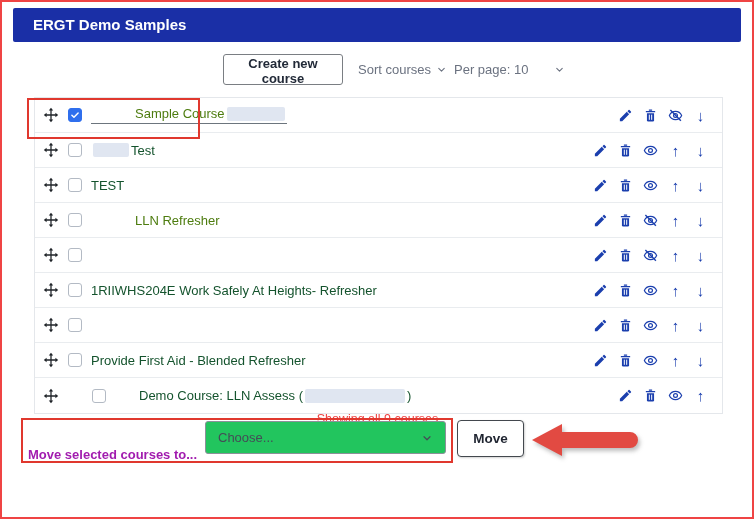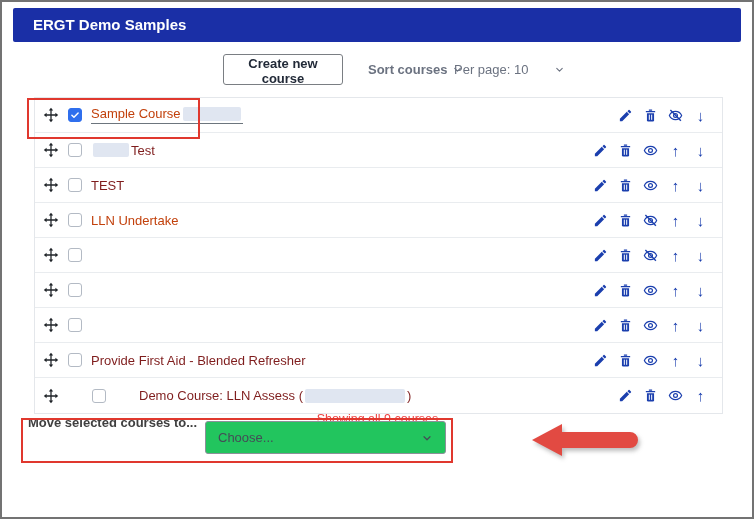--- a/index.html
+++ b/index.html
@@ -1,49 +1,49 @@
 <!DOCTYPE html>
 <html><head>
 <meta charset="utf-8">
 <style>
   html,body{margin:0;padding:0;}
   body{width:754px;height:519px;position:relative;font-family:"Liberation Sans",sans-serif;background:#fff;}
-  .screen{position:absolute;inset:0;border:2px solid #737373;background:#fff;box-sizing:border-box;}
+  .screen{position:absolute;inset:0;border:2px solid #ef4444;background:#fff;box-sizing:border-box;}
 
   .titlebar{position:absolute;left:11px;top:6px;width:728px;height:34px;background:#1a2fa6;color:#fff;
     font-weight:bold;font-size:15px;line-height:34px;padding-left:20px;box-sizing:border-box;border-radius:2px;}
 
   .btn-create{position:absolute;left:221px;top:52px;width:120px;height:31px;background:#fff;
     border:1px solid #7a7e83;border-radius:3px;font-weight:bold;font-size:13px;color:#222a38;
     font-family:"Liberation Sans",sans-serif;cursor:pointer;}
   .sorter{position:absolute;top:60px;display:flex;align-items:center;gap:5px;color:#6b7280;font-size:13px;cursor:pointer;}
   .sorter svg{width:11px;height:11px;color:#6b7280;}
-  .sort-pos{left:366px;font-weight:bold;}
+  .sort-pos{left:356px;}
   .perpage-pos{left:452px;gap:26px;}
 
   .list{position:absolute;left:32px;top:95px;width:687px;border:1px solid #e4e7eb;background:#fff;}
   .row{height:35px;display:flex;align-items:center;border-bottom:1px solid #e9ecef;padding:0 14px 0 8px;box-sizing:border-box;}
   .row:last-child{border-bottom:none;gap:24px;}
   .handle{width:16px;height:16px;color:#1f2328;margin-right:9px;flex:none;}
   .cb{width:14px;height:14px;border:1px solid #b3bac4;border-radius:3px;background:#fff;margin-right:9px;flex:none;
     display:inline-flex;align-items:center;justify-content:center;box-sizing:border-box;cursor:pointer;}
   .cb-on{background:#2f6fed;border-color:#2f6fed;}
   .cb svg{width:10px;height:10px;}
   .name{font-size:13px;display:inline-flex;align-items:center;white-space:nowrap;}
-  .n-link{color:#7f1d1d;text-decoration:none;cursor:pointer;}
-  .n-dim{color:#c2410c;text-decoration:none;}
+  .n-link{color:#14532d;text-decoration:none;cursor:pointer;}
+  .n-dim{color:#4d7c0f;text-decoration:none;margin-left:44px;}
   .hid-wrap{border-bottom:1px solid #6c757d;padding-bottom:2px;display:inline-flex;align-items:center;cursor:pointer;}
   .redact{display:inline-block;height:14px;background:#e0e6f1;border-radius:2px;margin:0 2px;}
   .actions{margin-left:auto;display:flex;align-items:center;gap:10px;}
   .icon{width:15px;height:15px;display:block;color:#1b3fae;cursor:pointer;}
   .arr{color:#1b3fae;font-size:15px;font-weight:bold;width:15px;text-align:center;line-height:15px;cursor:pointer;}
 
   .summary{position:absolute;left:32px;top:410px;width:687px;text-align:center;color:#ef4444;font-size:12.5px;}
 
-  .move-label{position:absolute;left:26px;top:412px;width:170px;font-weight:bold;font-size:13px;color:#404040;line-height:17px;}
+  .move-label{position:absolute;left:26px;top:444px;width:170px;font-weight:bold;font-size:13px;color:#a21caf;line-height:17px;}
   .select{position:absolute;left:203px;top:419px;width:241px;height:33px;border:1px solid #8b9199;border-radius:3px;
     background:#22c55e;display:flex;align-items:center;padding:0 12px;box-sizing:border-box;color:#444c56;font-size:13px;cursor:pointer;}
   .select svg{width:12px;height:12px;margin-left:auto;color:#444c56;}
   .btn-move{position:absolute;left:455px;top:418px;width:67px;height:37px;background:#fff;border:1px solid #43484e;
     border-radius:4px;font-weight:bold;font-size:13.5px;color:#1f2430;font-family:"Liberation Sans",sans-serif;
     box-shadow:1px 1px 2px rgba(0,0,0,.18);cursor:pointer;}
 
   .anno-row{position:absolute;left:25px;top:96px;width:169px;height:37px;border:2px solid #e0382e;pointer-events:none;}
   .anno-move{position:absolute;left:19px;top:416px;width:428px;height:41px;border:2px solid #e0382e;pointer-events:none;}
   .ptr-arrow{position:absolute;left:528px;top:417px;filter:drop-shadow(2px 3px 2px rgba(90,90,90,.4));pointer-events:none;}
@@ -179,21 +179,21 @@
           <span class="arr">↑</span>
           <span class="arr">↓</span>
         </span>
   </div>
       <div class="row">
     <svg class="handle">
           <use href="#i-move"></use>
         </svg>
     <span class="cb "></span>
     <span class="name">
-          <a class="n-dim">LLN Undertake</a>
+          <a class="n-dim">LLN Refresher</a>
         </span>
     <span class="actions">
           <svg class="icon">
             <use href="#i-edit"></use>
           </svg>
           <svg class="icon">
             <use href="#i-delete"></use>
           </svg>
           <svg class="icon">
             <use href="#i-eye-off"></use>
@@ -219,20 +219,23 @@
           </svg>
           <span class="arr">↑</span>
           <span class="arr">↓</span>
         </span>
   </div>
       <div class="row">
     <svg class="handle">
           <use href="#i-move"></use>
         </svg>
     <span class="cb "></span>
+    <span class="name">
+          <a class="n-link">1RIIWHS204E Work Safely At Heights- Refresher</a>
+        </span>
     <span class="actions">
           <svg class="icon">
             <use href="#i-edit"></use>
           </svg>
           <svg class="icon">
             <use href="#i-delete"></use>
           </svg>
           <svg class="icon">
             <use href="#i-eye"></use>
           </svg>
@@ -308,20 +311,21 @@
 
   <div class="summary">Showing all 9 courses</div>
 
   <div class="move-label">Move selected courses to...</div>
   <div class="select">
     <span>Choose...</span>
     <svg>
         <use href="#i-chevron"></use>
       </svg>
   </div>
+  <button class="btn-move">Move</button>
 
   <div class="anno-row"></div>
   <div class="anno-move"></div>
   <svg class="ptr-arrow" width="116" height="42" viewBox="0 0 116 42">
     <path d="M2 21 L32 5 L32 13 L100 13 A8 8 0 0 1 100 29 L32 29 L32 37 Z" fill="#e24a42"></path>
   </svg>
 
 </div>
 
 </body></html>

